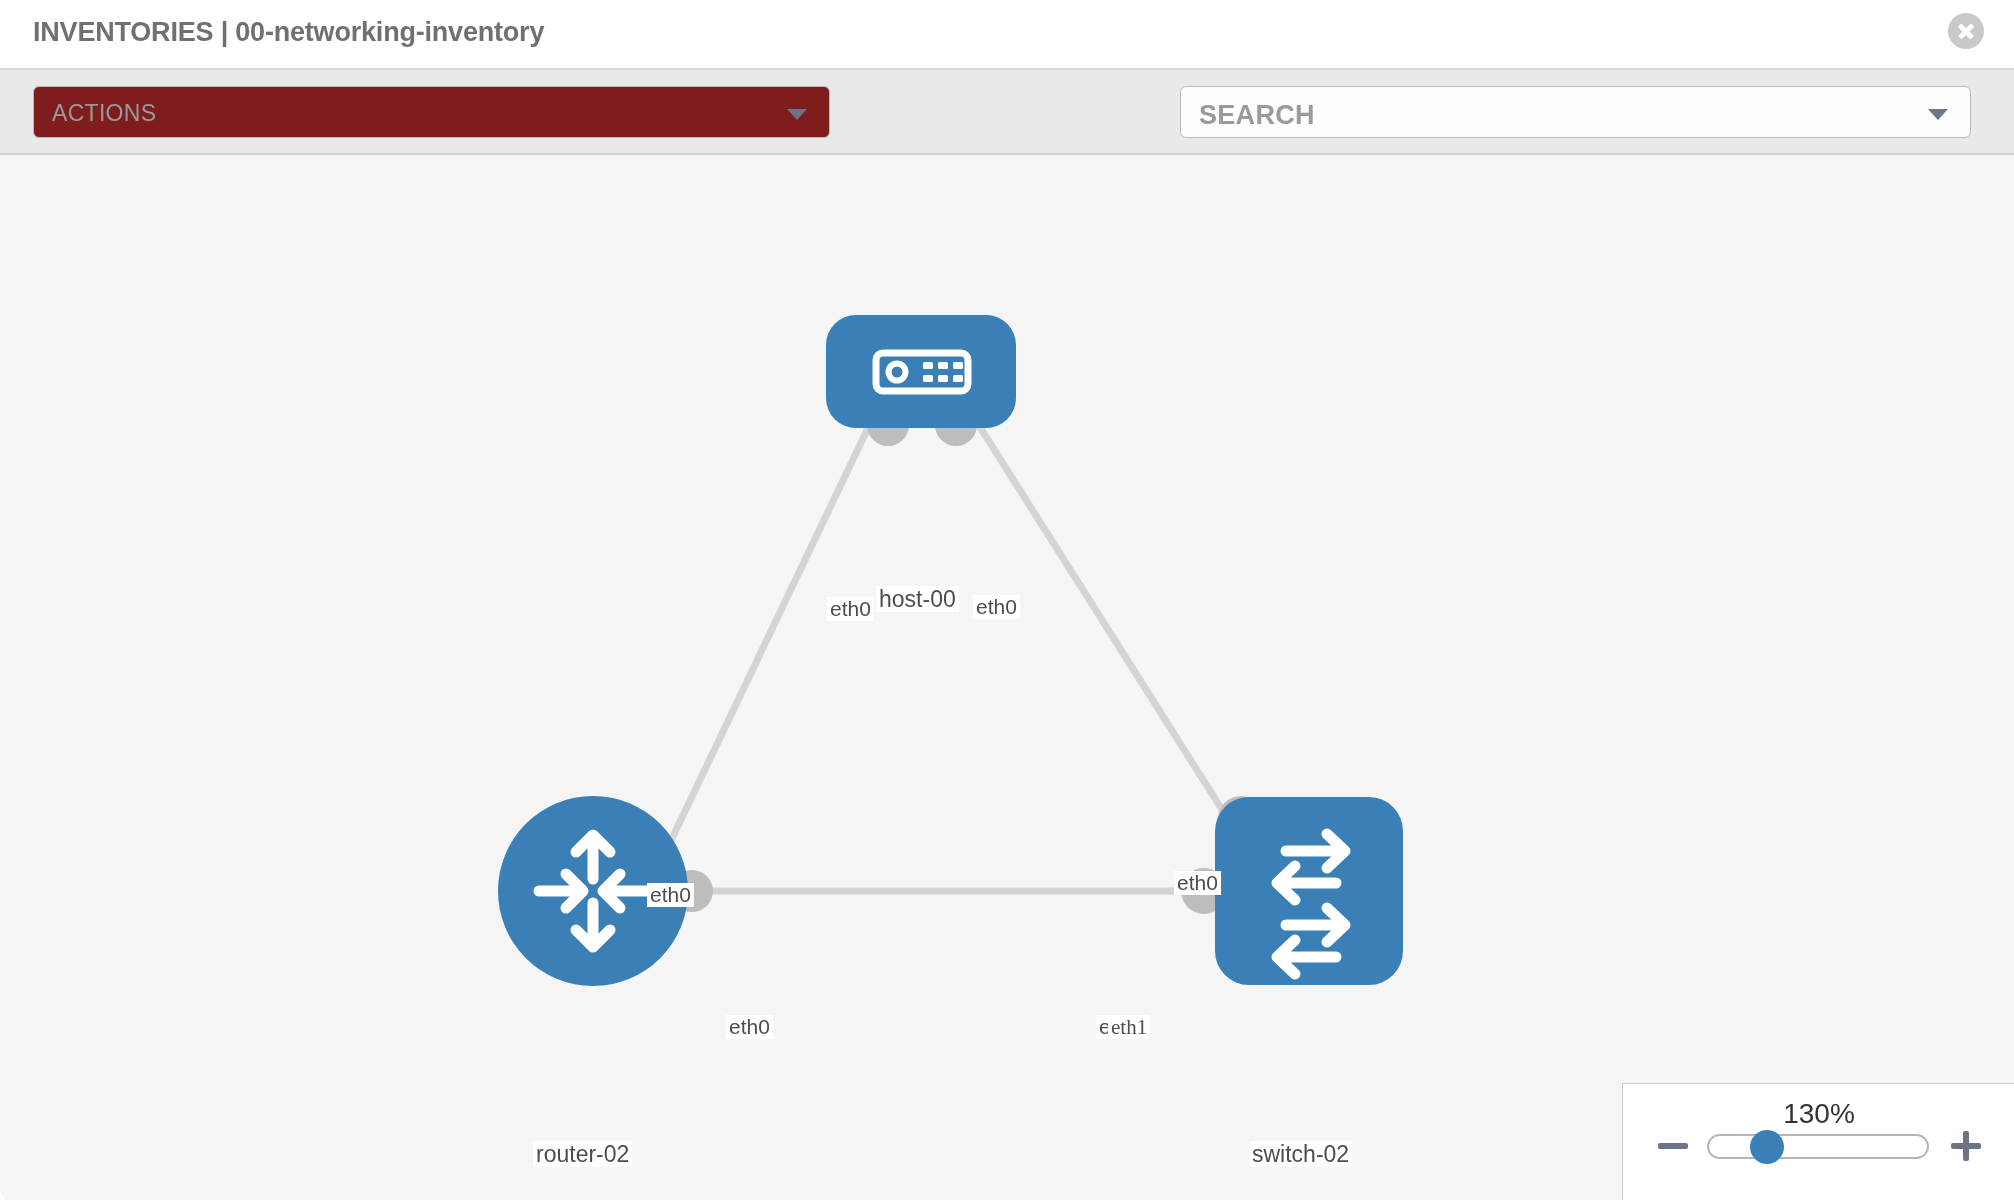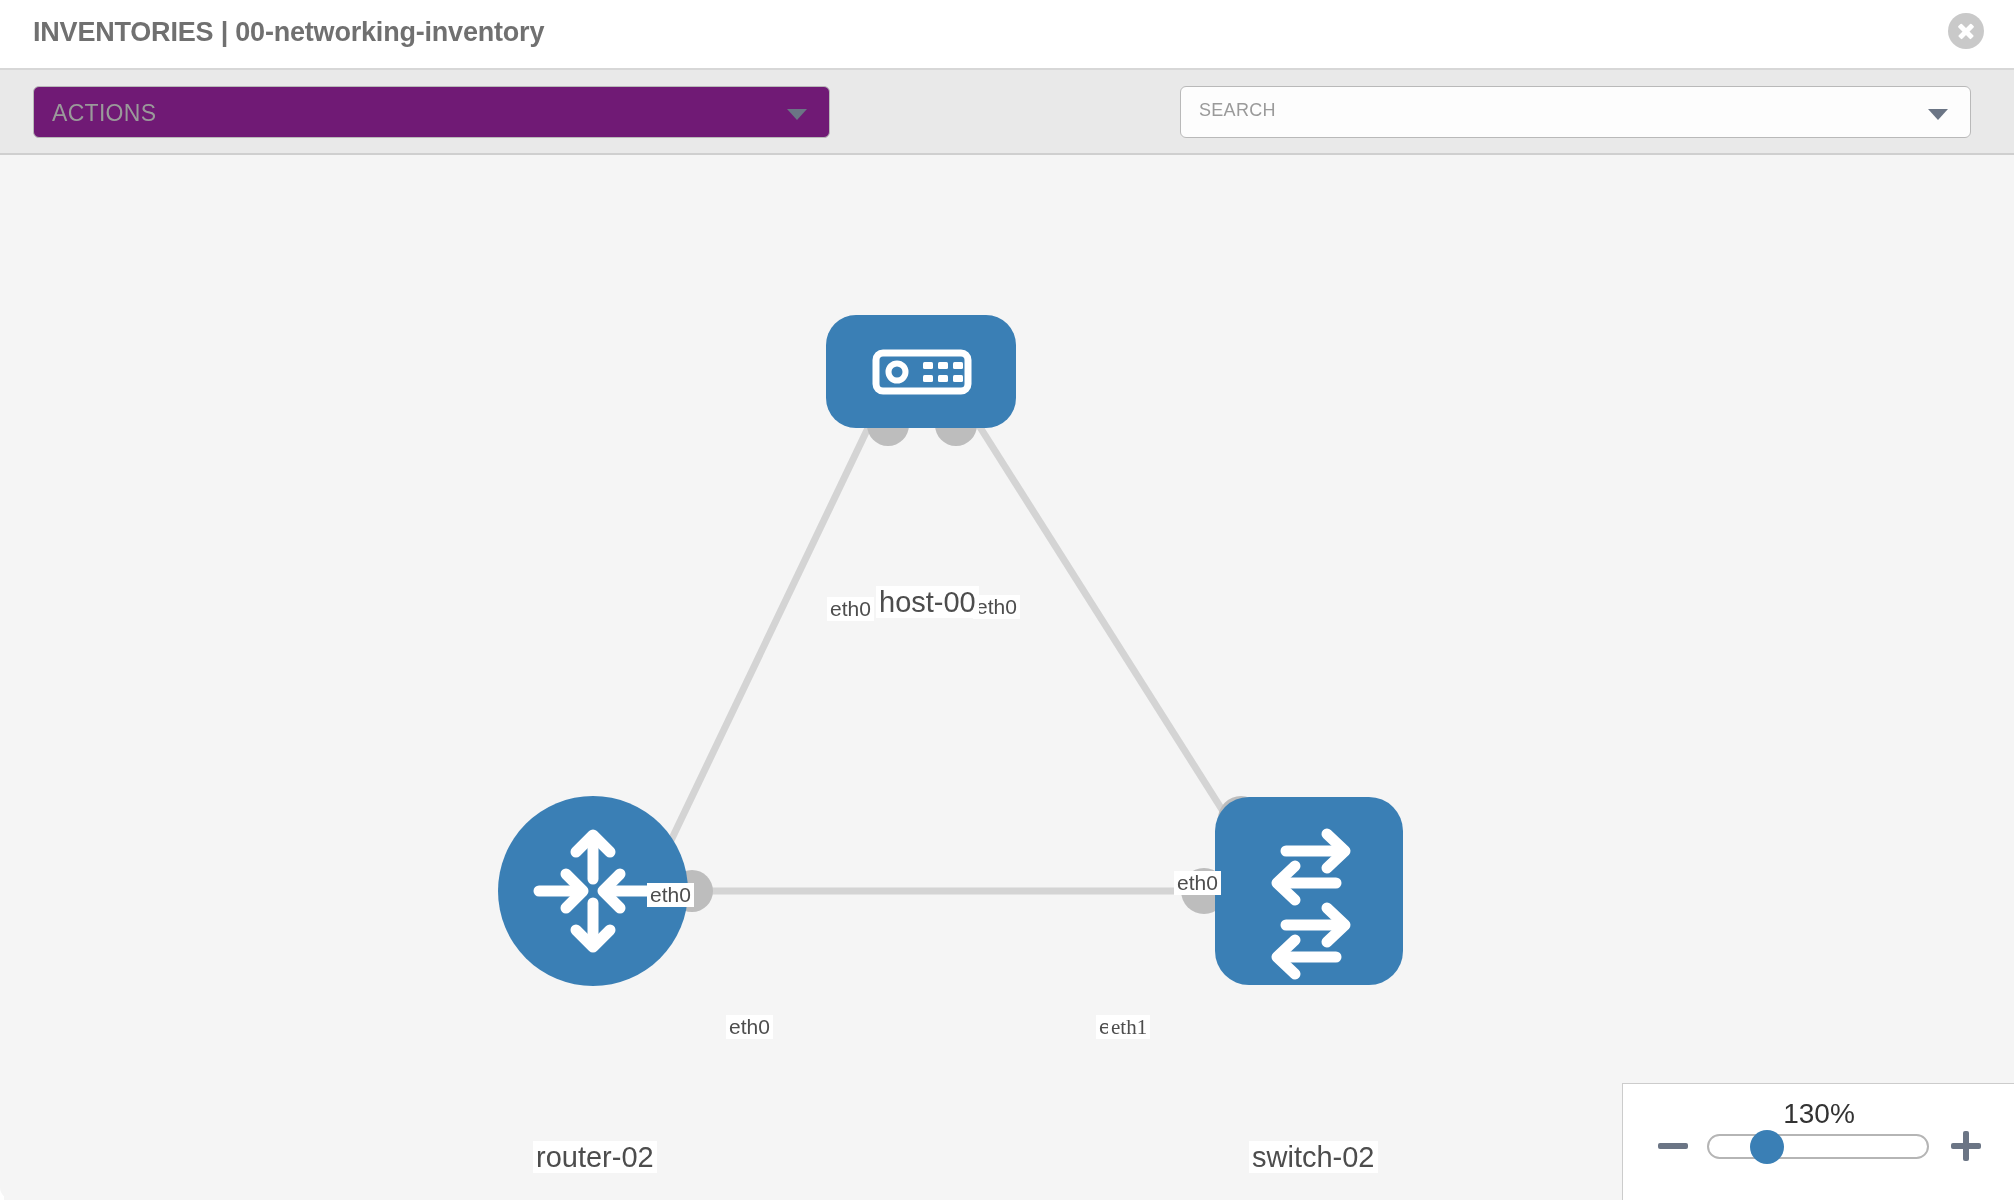--- a/index.html
+++ b/index.html
@@ -75,21 +75,21 @@
     background: #e9e9e9;
     border-bottom: 2px solid #cfcfcf;
     box-sizing: border-box;
   }
   .actions-select {
     position: absolute;
     left: 33px;
     top: 16px;
     width: 797px;
     height: 52px;
-    background: #701a75;
+    background: #7f1d1d;
     border: 1px solid #b9b9b9;
     border-radius: 6px;
     box-sizing: border-box;
     cursor: pointer;
   }
   .actions-select .sel-label {
     position: absolute;
     left: 18px;
     top: 13px;
     font-size: 23px;
@@ -124,23 +124,24 @@
     background: #fdfdfd;
     border: 1px solid #b9b9b9;
     border-radius: 6px;
     box-sizing: border-box;
     cursor: text;
   }
   .search-box .sel-label {
     position: absolute;
     left: 18px;
     top: 13px;
-    font-size: 18px;
+    font-size: 27px;
     color: #9a9a9a;
     letter-spacing: 0.3px;
+    font-weight: bold;
   }
 
   
   .canvas {
     position: absolute;
     left: 4px; top: 157px;
     width: 2014px;
     height: 1043px;
     background: #f5f5f5;
     overflow: hidden;
@@ -154,21 +155,21 @@
 
   
   .lbl {
     position: absolute;
     background: #ffffff;
     color: #4d4d4d;
     white-space: nowrap;
     line-height: 1.05;
   }
   .lbl.node-name {
-    font-size: 29px;
+    font-size: 23px;
     padding: 1px 3px;
   }
   .lbl.iface {
     font-size: 21px;
     padding: 1px 3px;
   }
 
   
   .zoom-panel {
     position: absolute;

